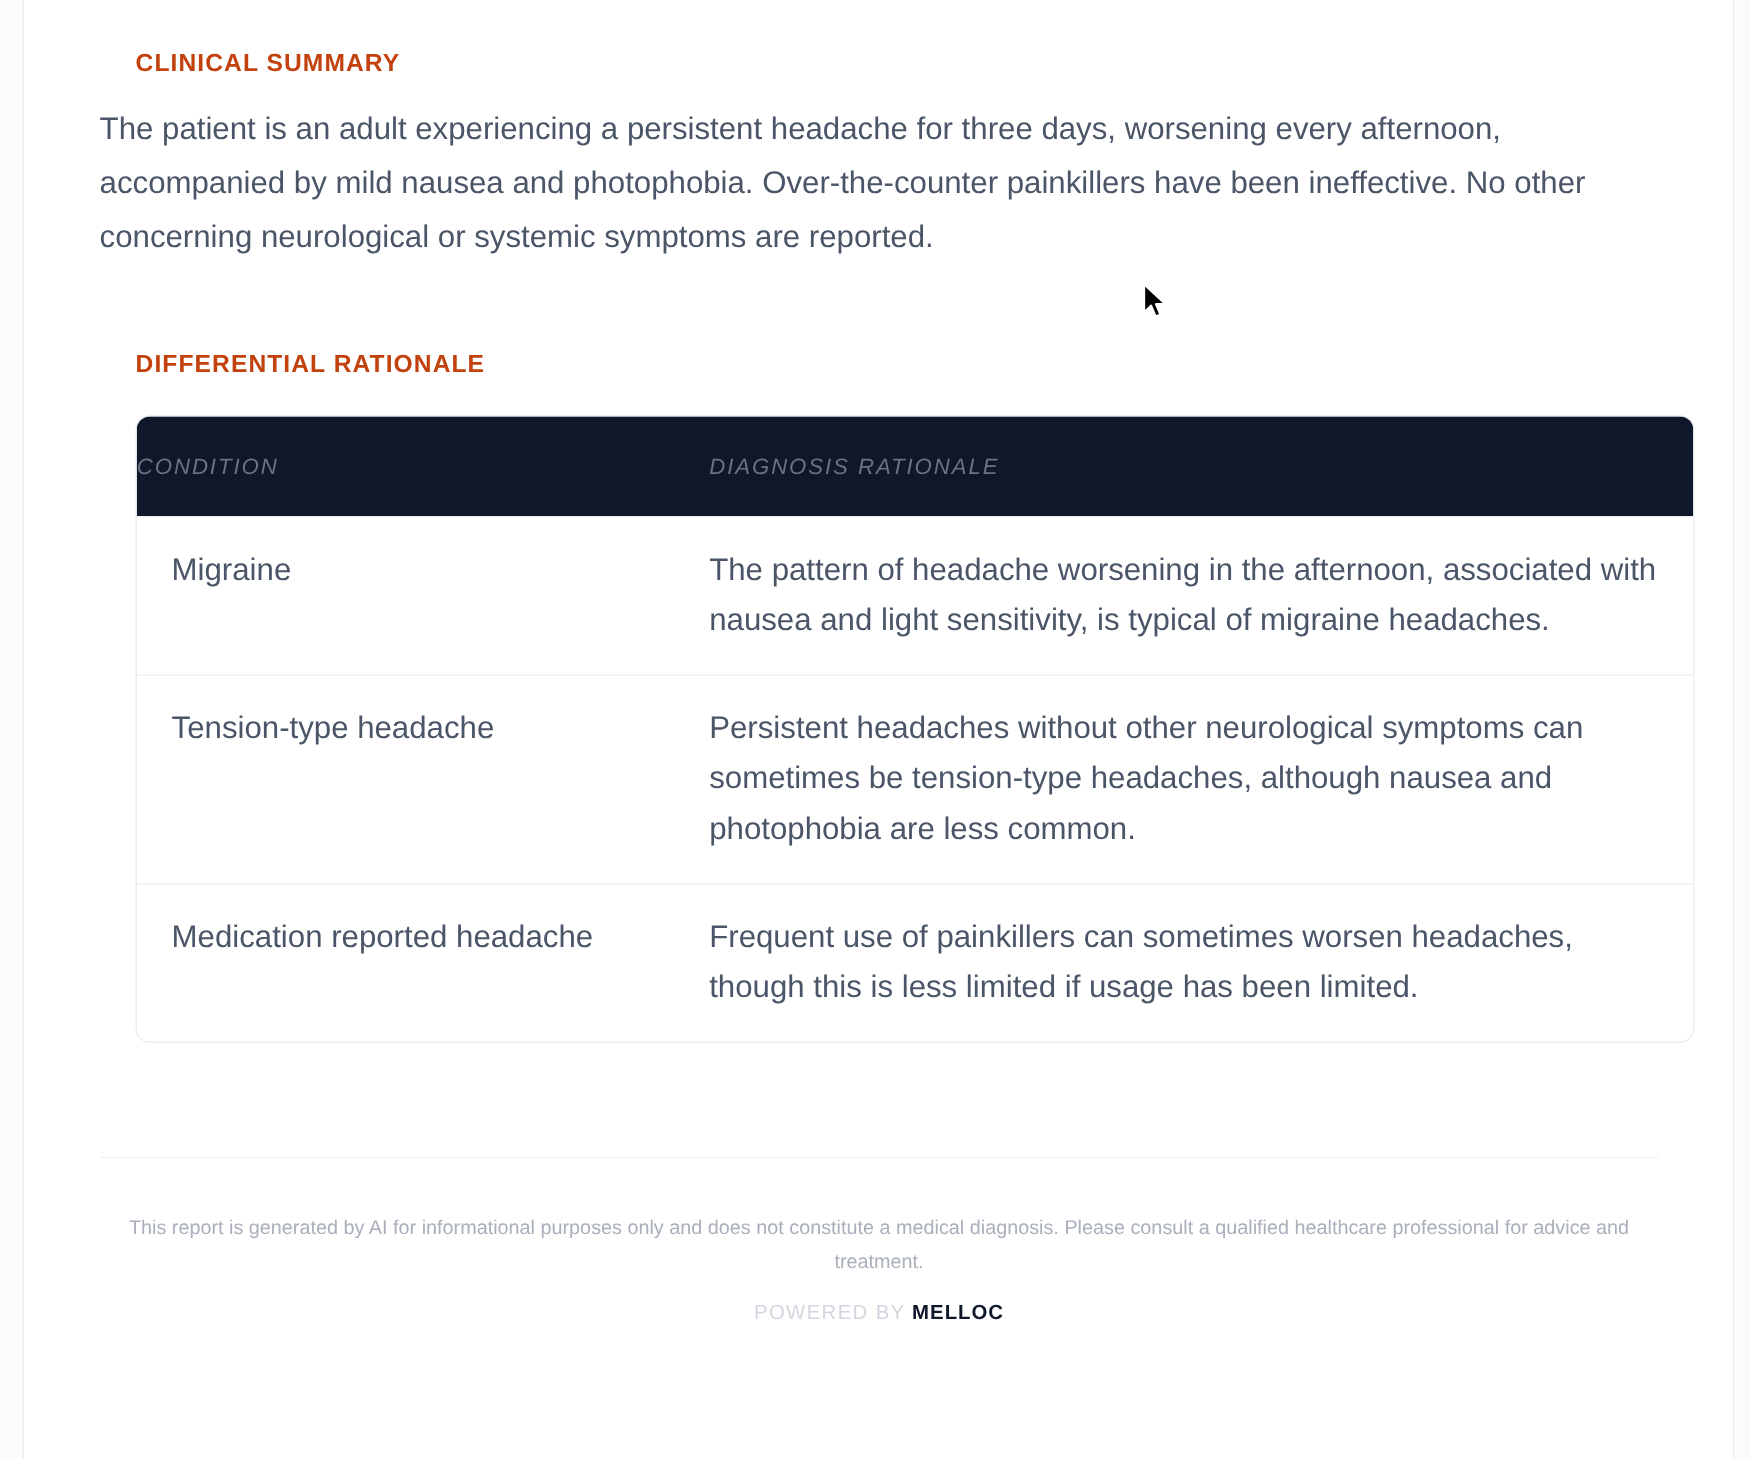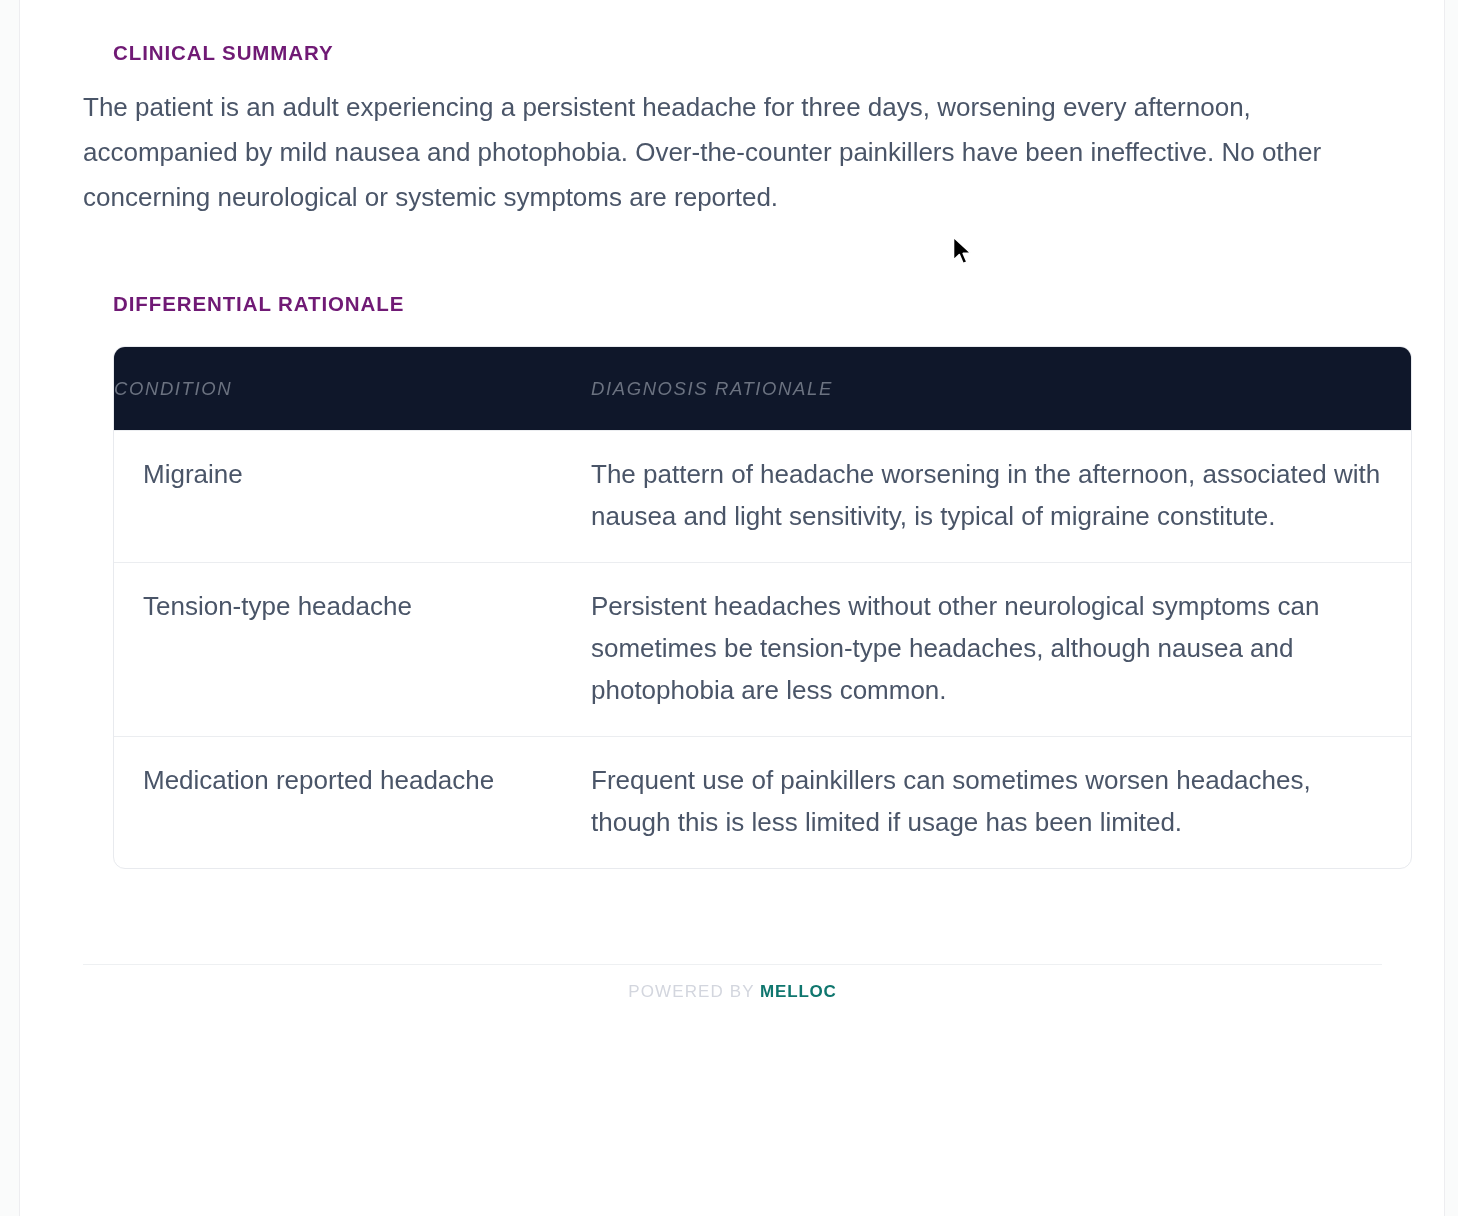--- a/index.html
+++ b/index.html
@@ -35,21 +35,21 @@
     left: 0;
     top: 0;
     width: 100%;
     padding: 0 63px;
   }
 
   
   .section-heading {
     font-size: 20.5px;
     font-weight: bold;
-    color: #701a75;
+    color: #c2410c;
     letter-spacing: 0.9px;
     margin: 0;
     padding-left: 30px;
   }
   #clinical-summary-heading { padding-top: 41px; }
   #differential-heading { padding-top: 72px; }
 
   
   .summary-text {
     font-size: 26px;
@@ -129,21 +129,21 @@
   .footer-brand {
     width: 1299px;
     text-align: center;
     padding-top: 17px;
     font-size: 17px;
     letter-spacing: 1.1px;
     color: #d3d6de;
   }
   .footer-brand .brand-name {
     font-weight: bold;
-    color: #0f766e;
+    color: #0f172a;
     letter-spacing: 0.8px;
   }
 
   
   .cursor {
     position: absolute;
     left: 952px;
     top: 236px;
     width: 22px;
     height: 32px;
@@ -167,38 +167,39 @@
 
         <div class="table-head">
           <div class="cell cell-condition">CONDITION</div>
           <div class="cell cell-rationale">DIAGNOSIS RATIONALE</div>
         </div>
 
         <div class="table-body">
 
           <div class="table-row">
             <div class="cell cell-condition">Migraine</div>
-            <div class="cell cell-rationale">The pattern of headache worsening in the afternoon, associated with nausea and light sensitivity, is typical of migraine constitute.</div>
+            <div class="cell cell-rationale">The pattern of headache worsening in the afternoon, associated with nausea and light sensitivity, is typical of migraine headaches.</div>
           </div>
 
           <div class="table-row">
             <div class="cell cell-condition">Tension-type headache</div>
             <div class="cell cell-rationale">Persistent headaches without other neurological symptoms can sometimes be tension-type headaches, although nausea and photophobia are less common.</div>
           </div>
 
           <div class="table-row">
             <div class="cell cell-condition">Medication reported headache</div>
             <div class="cell cell-rationale">Frequent use of painkillers can sometimes worsen headaches, though this is less limited if usage has been limited.</div>
           </div>
 
         </div>
       </div>
 
       <div class="footer">
         <div class="footer-divider"></div>
+        <p class="footer-disclaimer">This report is generated by AI for informational purposes only and does not constitute a medical diagnosis. Please consult a qualified healthcare professional for advice and treatment.</p>
         <div class="footer-brand">
           <span>POWERED BY </span><span class="brand-name">MELLOC</span>
         </div>
       </div>
 
     </div>
   </div>
 
   <div class="cursor">
     <svg width="22" height="32" viewBox="0 0 22 32" xmlns="http://www.w3.org/2000/svg">

